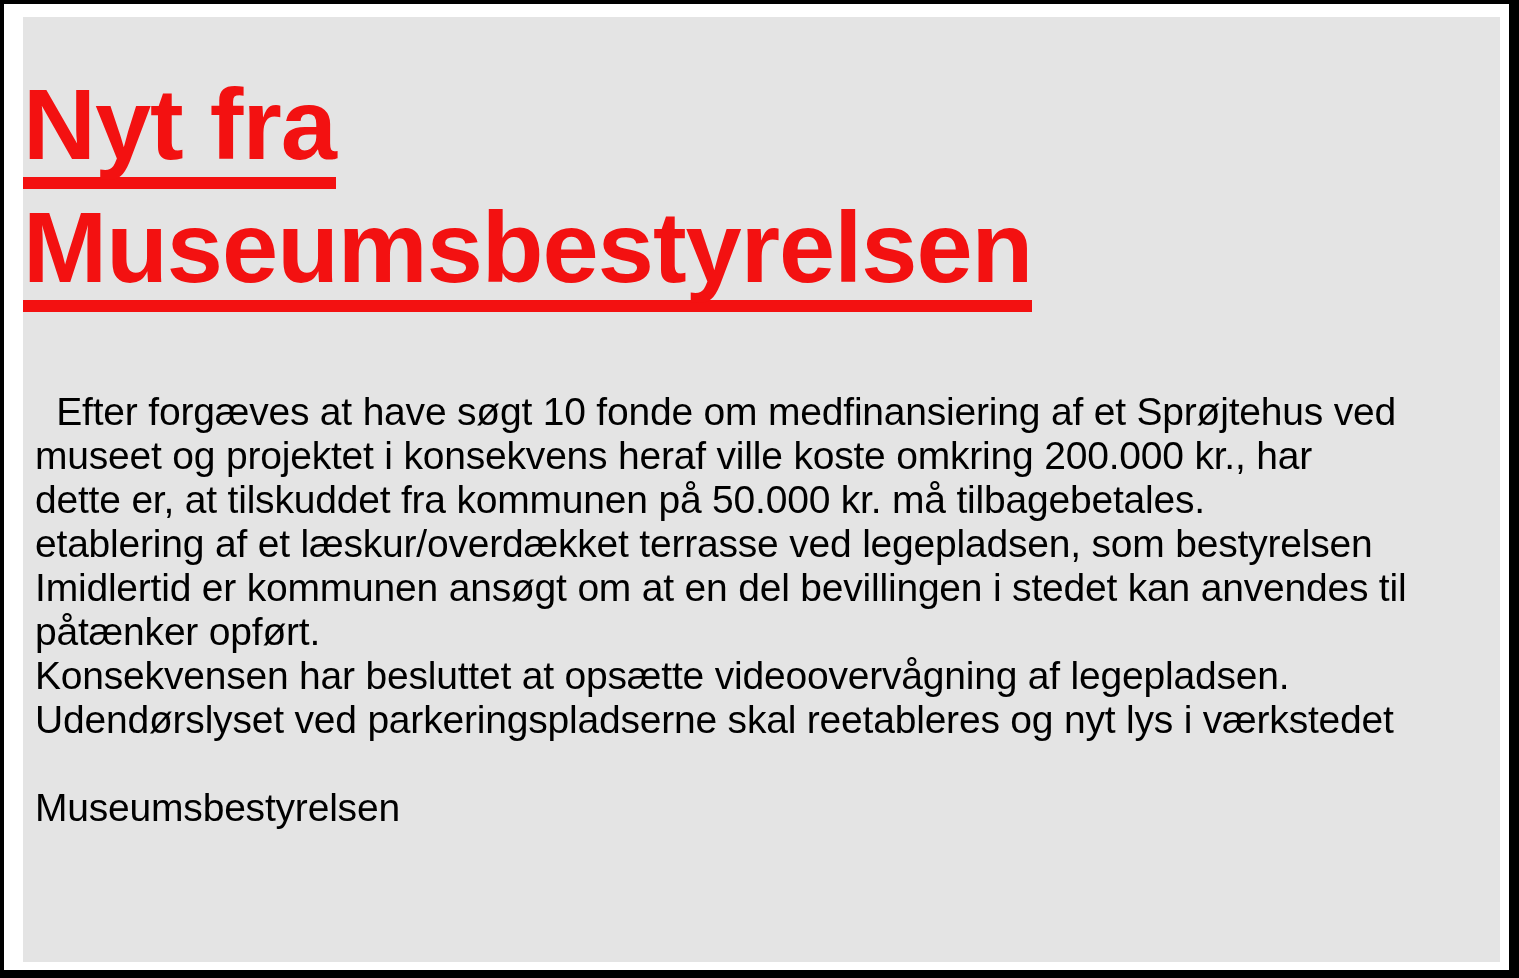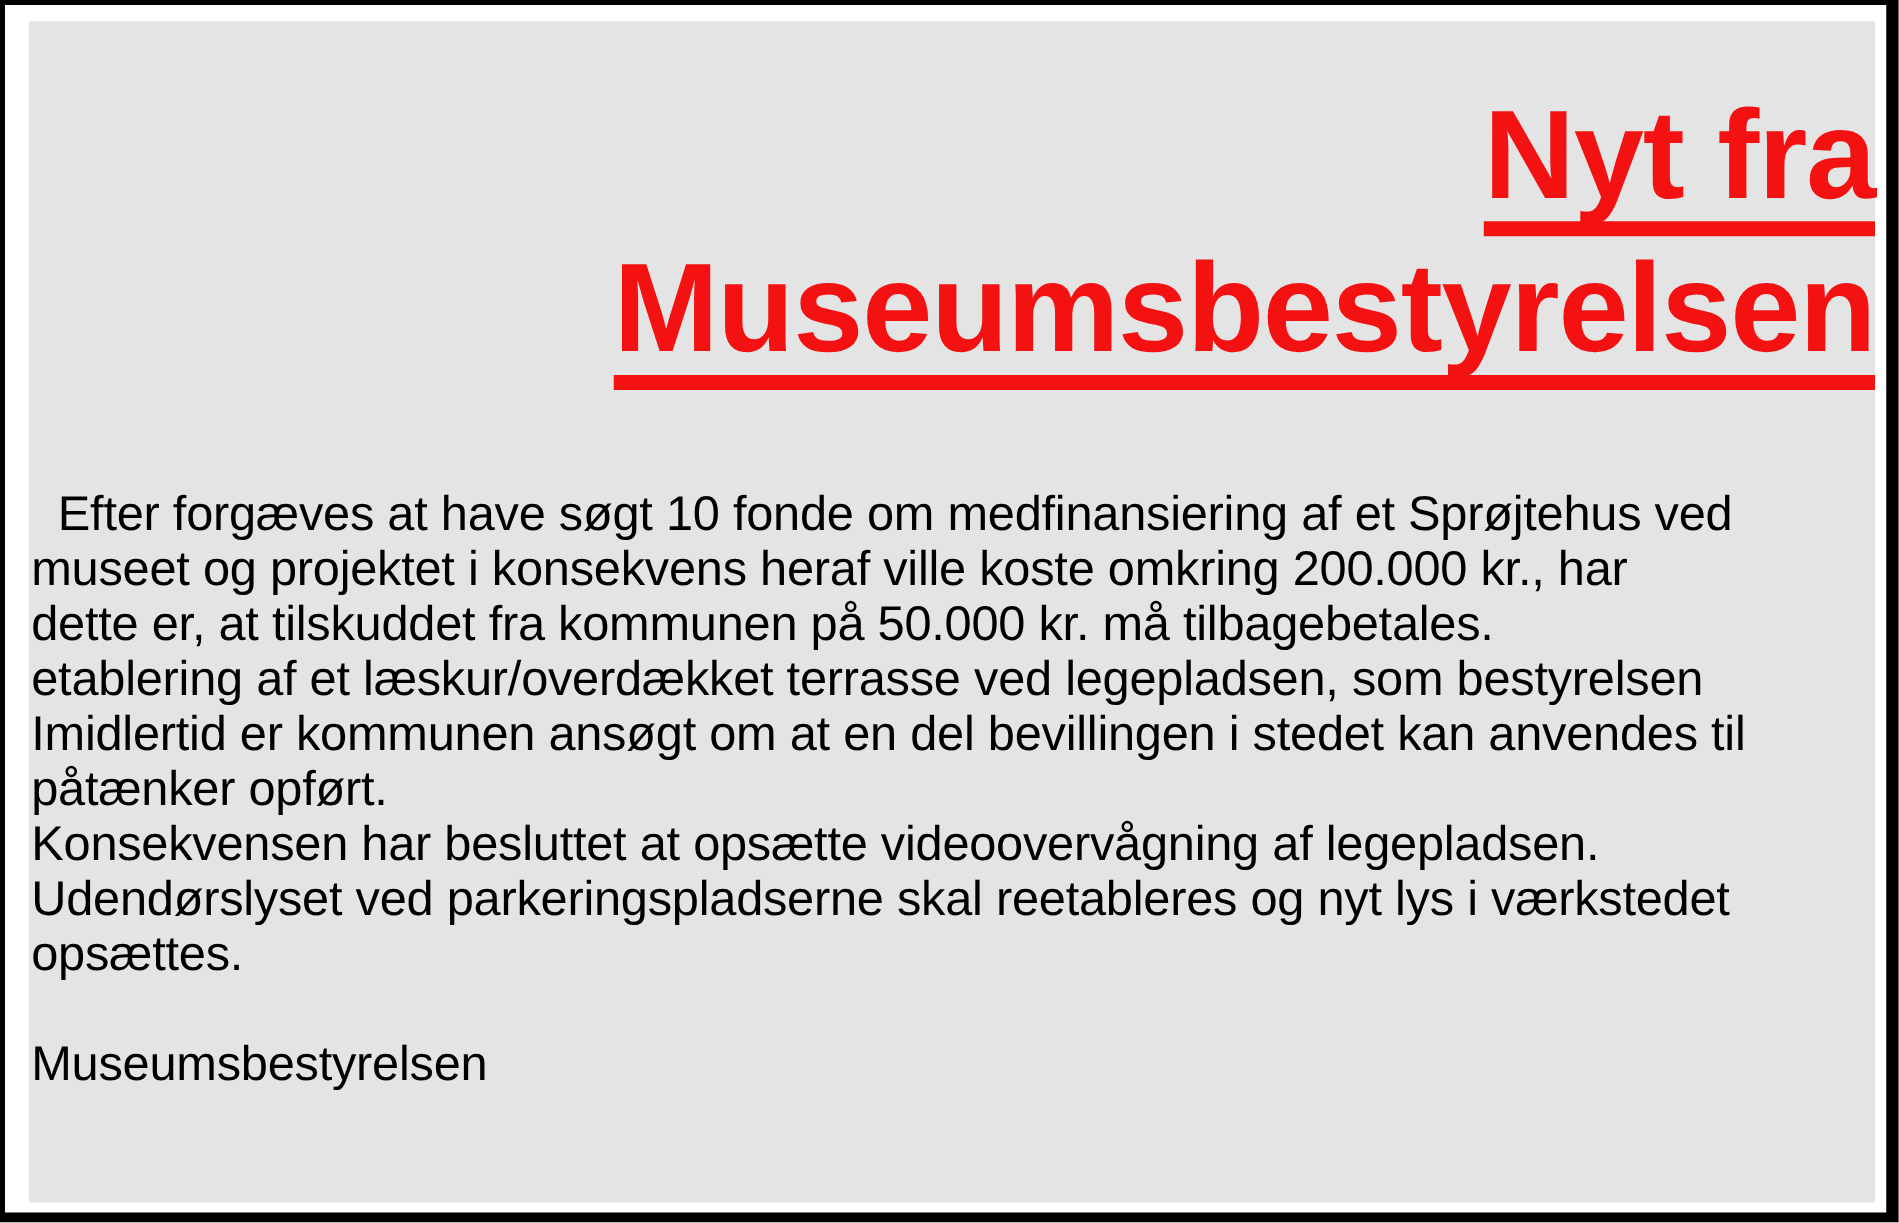--- a/index.html
+++ b/index.html
@@ -29,40 +29,41 @@
     left: 19px;
     top: 13px;
     width: 1477px;
     height: 945px;
     background: var(--panel, #e4e4e4);
   }
   .title-block {
     margin-top: 57px;
   }
   .title-row {
-    text-align: right;
+    text-align: left;
   }
   .title-row + .title-row {
     margin-top: 8px;
   }
   .title-line {
     display: inline-block;
     font-weight: bold;
     font-size: 101px;
     line-height: 101px;
     color: var(--accent, #f31111);
     border-bottom: 12px solid currentColor;
     padding-bottom: 2px;
     letter-spacing: -1px;
     white-space: pre;
   }
   .body-text {
     margin-top: 78px;
     padding-left: 2px;
     color: var(--ink, #000000);
+    margin-left: 10px;
   }
   .body-line {
     font-size: 39px;
     line-height: 44px;
     height: 44px;
     white-space: pre;
     letter-spacing: -0.2px;
   }
 </style>
 </head>
@@ -82,19 +83,18 @@
 
     <div class="body-text">
       <div class="body-line">  Efter forgæves at have søgt 10 fonde om medfinansiering af et Sprøjtehus ved</div>
       <div class="body-line">museet og projektet i konsekvens heraf ville koste omkring 200.000 kr., har</div>
       <div class="body-line">dette er, at tilskuddet fra kommunen på 50.000 kr. må tilbagebetales.</div>
       <div class="body-line">etablering af et læskur/overdækket terrasse ved legepladsen, som bestyrelsen</div>
       <div class="body-line">Imidlertid er kommunen ansøgt om at en del bevillingen i stedet kan anvendes til</div>
       <div class="body-line">påtænker opført.</div>
       <div class="body-line">Konsekvensen har besluttet at opsætte videoovervågning af legepladsen.</div>
       <div class="body-line">Udendørslyset ved parkeringspladserne skal reetableres og nyt lys i værkstedet</div>
-      <div class="body-line">opsættes.</div>
       <div class="body-line"></div>
       <div class="body-line">Museumsbestyrelsen</div>
     </div>
 
   </div>
 </div>
 
 </body></html>

